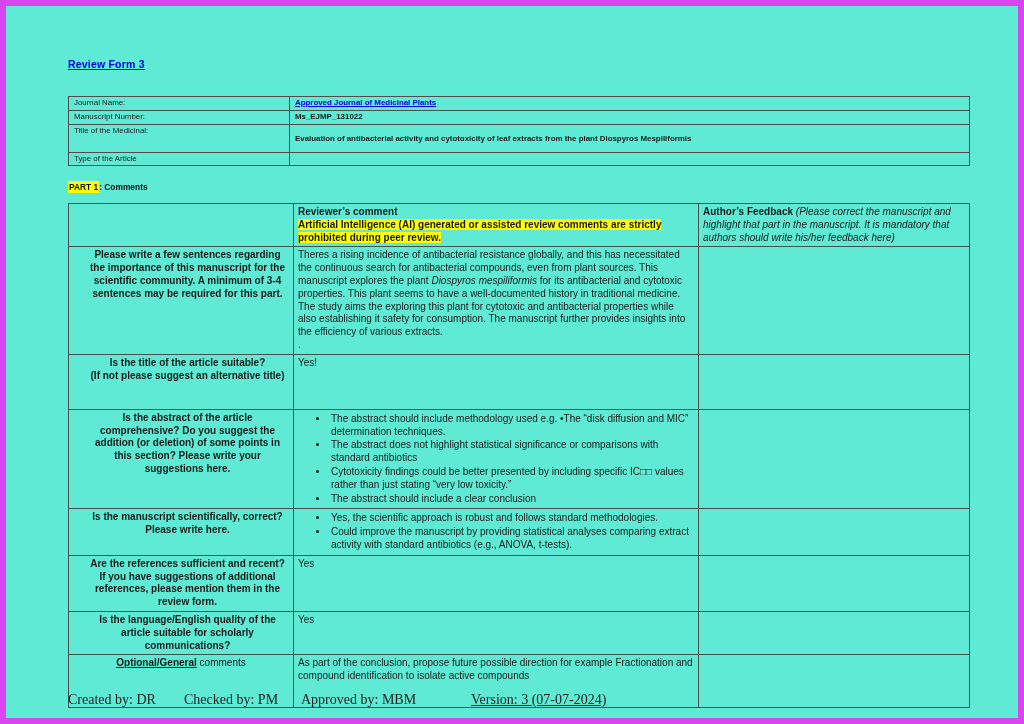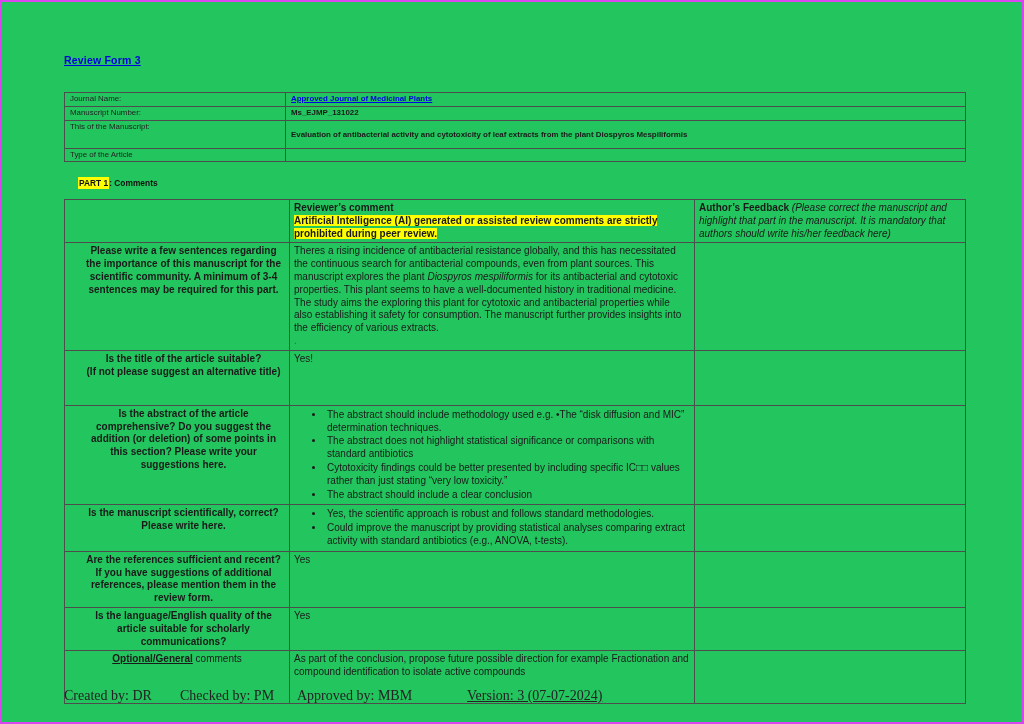--- a/index.html
+++ b/index.html
@@ -1,25 +1,25 @@
 <!DOCTYPE html>
 <html><head>
 <meta charset="utf-8">
 <style>
   * { box-sizing: border-box; }
   html, body { margin: 0; padding: 0; background: #ffffff; }
   .page {
     position: relative;
     width: 1024px;
     height: 724px;
-    background: #22c55e;
+    background: #5eead4;
     font-family: "Liberation Sans", sans-serif;
     color: #1a1a1a;
     overflow: hidden;
-    border: 2px solid #d946ef;
+    border: 6px solid #d946ef;
   }
 
   .doc-title {
     position: absolute;
     left: 62px;
     top: 52px;
     font-size: 10.5px;
     font-weight: bold;
     color: #0000e0;
     text-decoration: underline;
@@ -57,21 +57,21 @@
 
   
   .part1 {
     position: absolute;
     left: 62px;
     top: 176px;
     font-size: 8.4px;
     font-weight: bold;
     color: #111;
   }
-  .hl { background: #ffff00; padding: 1px 1px; margin-left: 14px; }
+  .hl { background: #ffff00; padding: 1px 1px; }
 
   
   .main-table {
     position: absolute;
     left: 62px;
     top: 197px;
     width: 901px;
     table-layout: fixed;
   }
   .main-table td {
@@ -123,21 +123,21 @@
     <tbody>
         <tr class="row-std">
       <td class="info-label">Journal Name:</td>
       <td><span class="journal-link">Approved Journal of Medicinal Plants</span></td>
     </tr>
     <tr class="row-std">
       <td class="info-label">Manuscript Number:</td>
       <td class="info-value-bold">Ms_EJMP_131022</td>
     </tr>
     <tr class="row-title">
-      <td class="info-label">This of the Manuscript:</td>
+      <td class="info-label">Title of the Medicinal:</td>
       <td class="title-value">Evaluation of antibacterial activity and cytotoxicity of leaf extracts from the plant Diospyros Mespiliformis</td>
     </tr>
     <tr class="row-last">
       <td class="info-label">Type of the Article</td>
       <td></td>
     </tr>
   </tbody>
     </table>
 
   <div class="part1"><span class="hl">PART 1</span><span>:</span><span> Comments</span></div>

